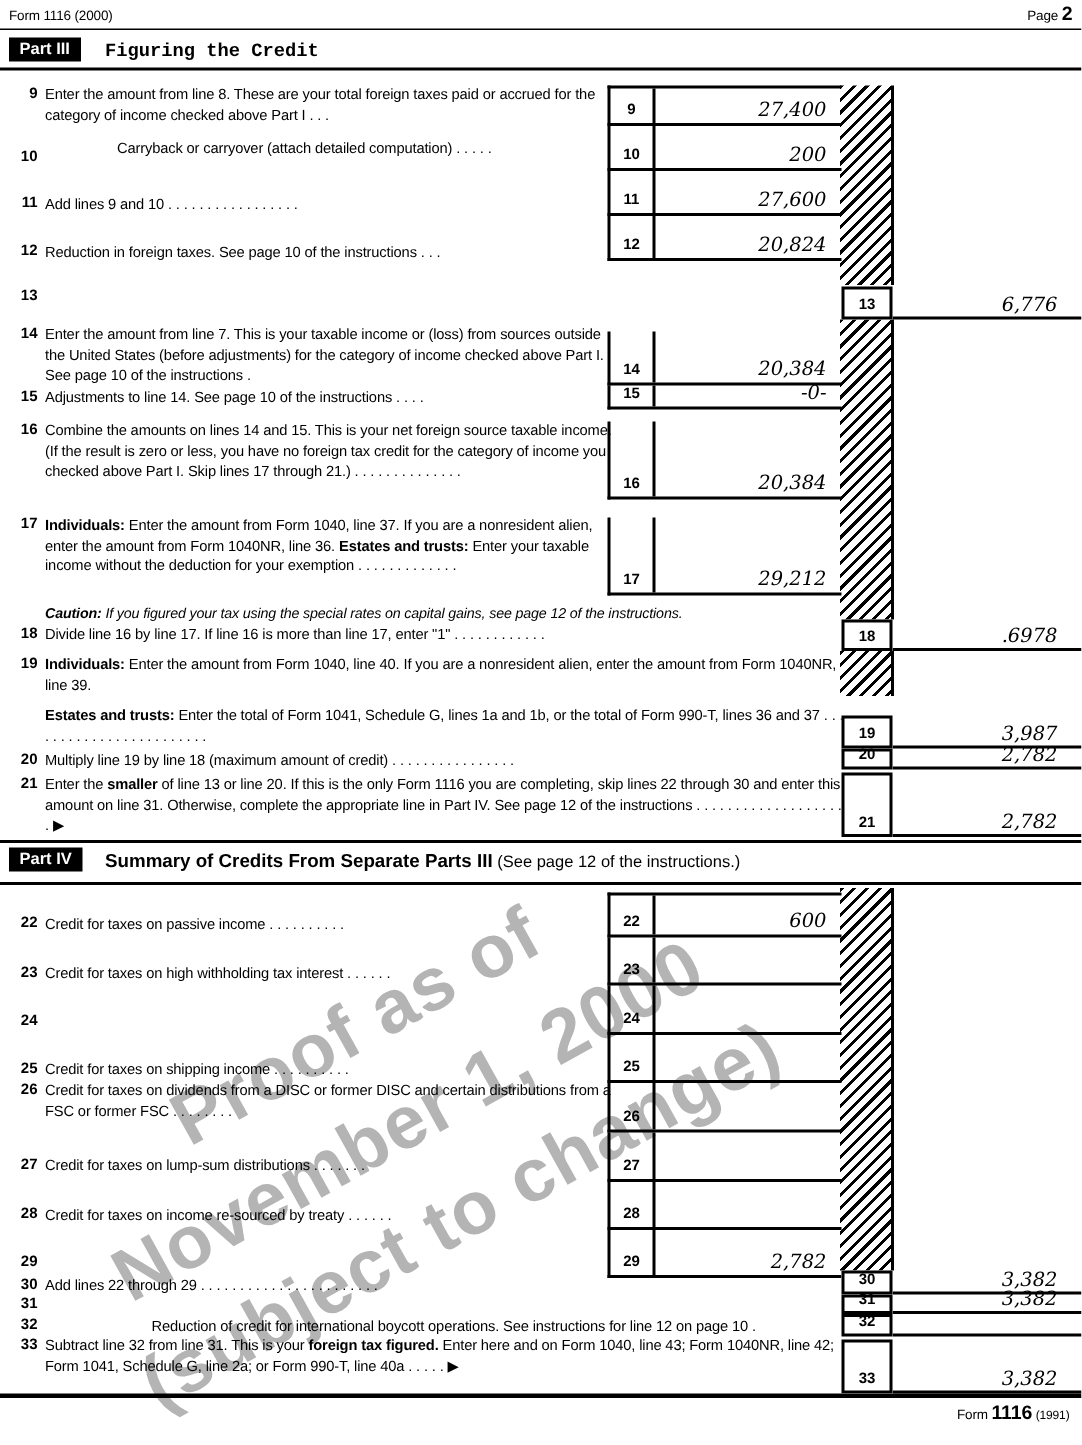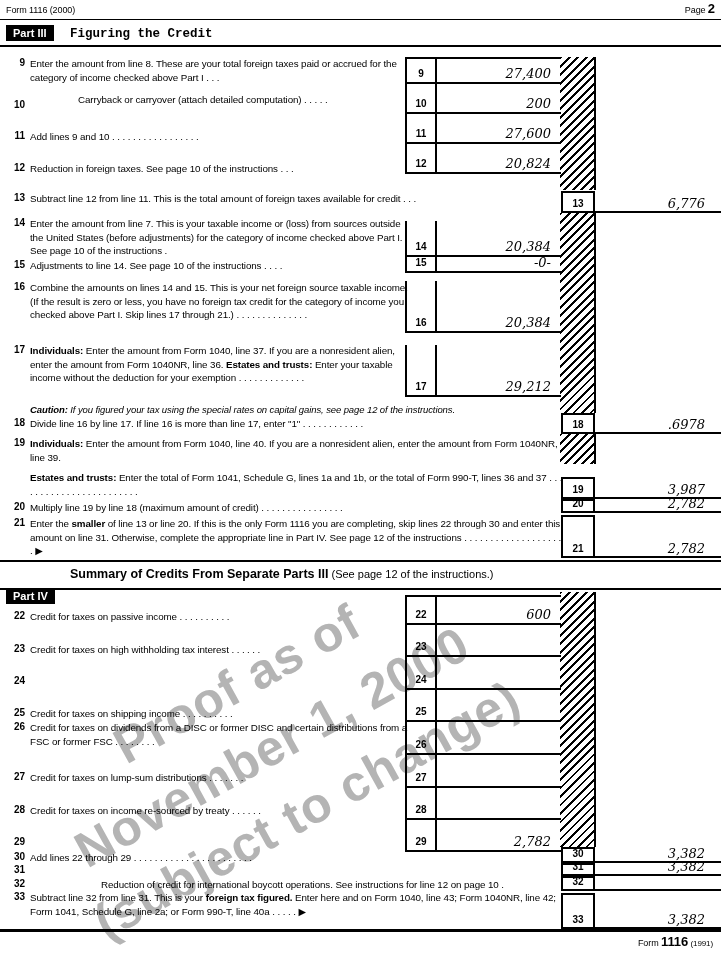--- a/index.html
+++ b/index.html
@@ -55,21 +55,20 @@
   <div class="num" style="top:99px;">10</div>
   <div class="t" style="left:30px;top:93px;width:380px;margin-left:48px;">Carryback or carryover (attach detailed computation) .   .   .   .   .</div>
 
   <div class="num" style="top:130px;">11</div>
   <div class="t" style="left:30px;top:130px;width:380px;">Add lines 9 and 10 .   .   .   .   .   .   .   .   .   .   .   .   .   .   .   .   .</div>
 
   <div class="num" style="top:162px;">12</div>
   <div class="t" style="left:30px;top:162px;width:380px;">Reduction in foreign taxes. See page 10 of the instructions  .   .   .</div>
 
   <div class="num" style="top:192px;">13</div>
-  <div class="t" style="left:30px;top:192px;width:528px;">Subtract line 12 from line 11. This is the total amount of foreign taxes available for credit    .   .   .</div>
 
   <div class="num" style="top:217px;">14</div>
   <div class="t" style="left:30px;top:217px;width:380px;">Enter the amount from line 7. This is your taxable income or (loss) from sources outside the United States (before adjustments) for the category of income checked above Part I. See page 10 of the instructions   .</div>
 
   <div class="num" style="top:259px;">15</div>
   <div class="t" style="left:30px;top:259px;width:380px;">Adjustments to line 14. See page 10 of the instructions  .   .   .   .</div>
 
   <div class="num" style="top:281px;">16</div>
   <div class="t" style="left:30px;top:281px;width:380px;">Combine the amounts on lines 14 and 15. This is your net foreign source taxable income. (If the result is zero or less, you have no foreign tax credit for the category of income you checked above Part I. Skip lines 17 through 21.)   .   .   .   .   .   .   .   .   .   .   .   .   .   .</div>
 
@@ -145,21 +144,21 @@
   <div class="oval" style="top:477px;height:22px;">3,987</div>
 
   <div class="obox" style="top:499px;height:14px;">20</div>
   <div class="oval" style="top:499px;height:14px;">2,782</div>
 
   <div class="obox" style="top:515px;height:43px;">21</div>
   <div class="oval" style="top:515px;height:43px;">2,782</div>
 
   <div class="rule" style="top:560px;height:2px;"></div>
 
-  <div class="badge" style="left:6px;top:588px;">Part IV</div>
+  <div class="badge" style="left:6px;top:565px;">Part IV</div>
   <div class="ptitle" style="left:70px;top:567px;">
     <span>Summary of Credits From Separate Parts III</span><span style="font-weight:normal;font-size:11px;"> (See page 12 of the instructions.)</span>
   </div>
   <div class="rule" style="top:588px;height:2px;"></div>
 
   <div class="num" style="top:610px;">22</div>
   <div class="t" style="left:30px;top:610px;width:372px;">Credit for taxes on passive income   .   .   .   .   .   .   .   .   .   .</div>
 
   <div class="num" style="top:643px;">23</div>
   <div class="t" style="left:30px;top:643px;width:372px;">Credit for taxes on high withholding tax interest .   .   .   .   .   .</div>

